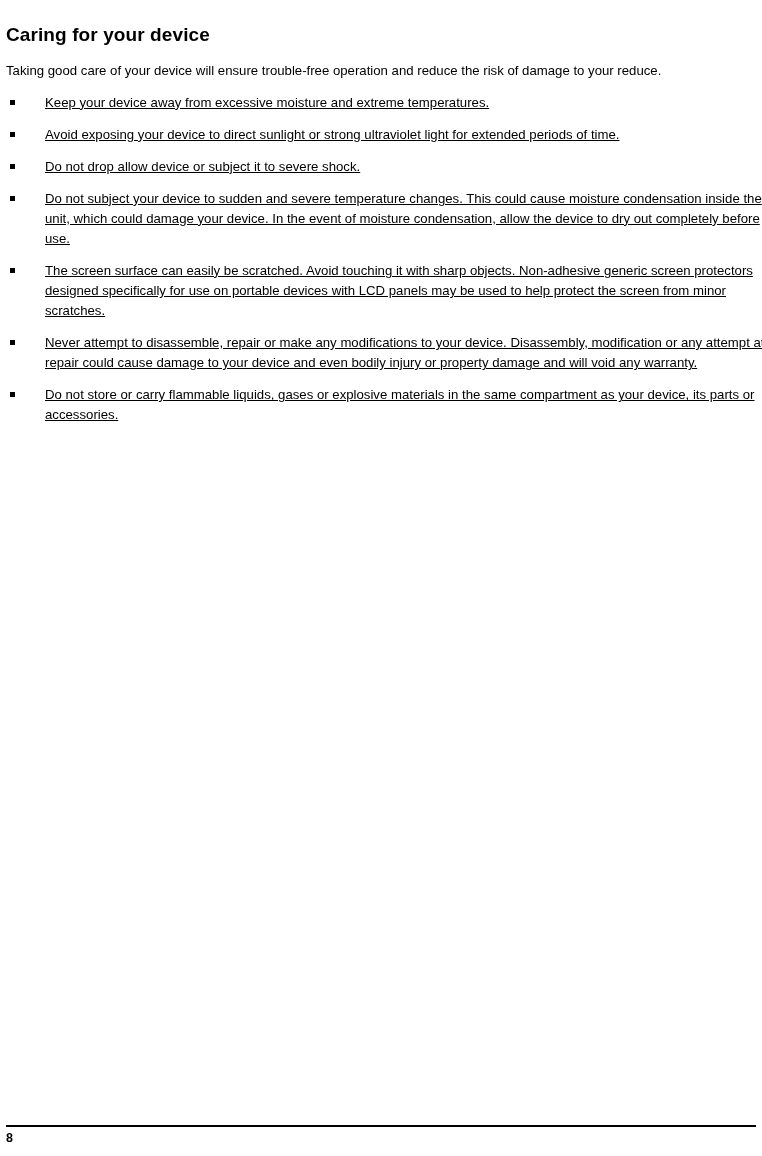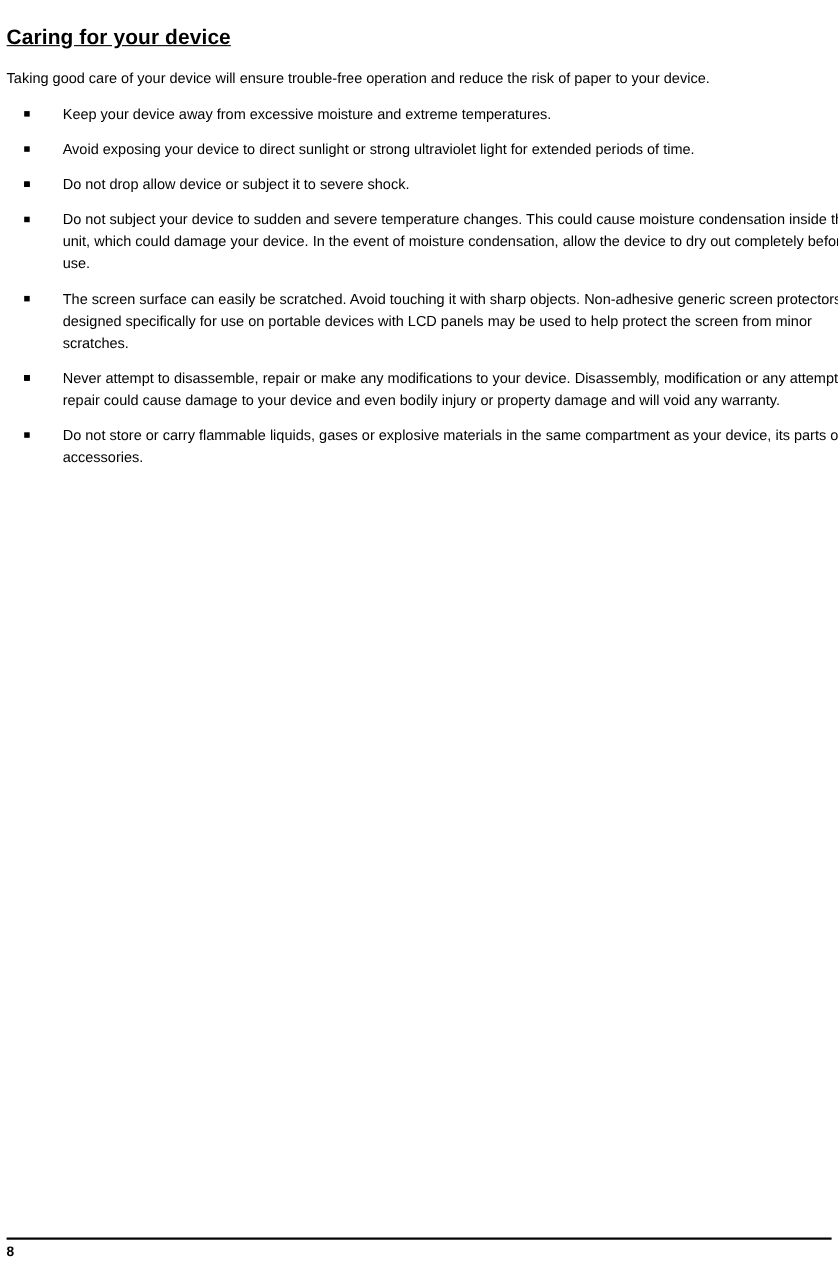--- a/index.html
+++ b/index.html
@@ -28,32 +28,32 @@
     left: 6px;
     top: 24px;
     width: 756px;
   }
   .page-title {
     font-size: 19px;
     font-weight: bold;
     letter-spacing: 0.1px;
     margin: 0 0 14px 0;
     line-height: 1.2;
-    text-decoration: underline;
   }
   .intro {
     font-size: 13.2px;
     line-height: 1.5;
     margin: 0 0 12px 0;
     width: 718px;
   }
   ul.bullet-list {
     list-style: none;
-    margin: 13px;
+    margin: 1px;
     padding: 0;
+    text-decoration: underline;
   }
   ul.bullet-list li {
     position: relative;
     padding-left: 38px;
     margin-bottom: 12px;
     font-size: 13.2px;
     line-height: 1.52;
     width: 720px;
   }
   ul.bullet-list li .bullet-square {
@@ -81,21 +81,21 @@
     font-weight: bold;
     line-height: 1.2;
   }
 </style>
 </head>
 <body>
 
 <div class="page">
   <div class="content">
     <h1 class="page-title">Caring for your device</h1>
-    <p class="intro">Taking good care of your device will ensure trouble-free operation and reduce the risk of paper to your device.</p>
+    <p class="intro">Taking good care of your device will ensure trouble-free operation and reduce the risk of damage to your reduce.</p>
     <ul class="bullet-list">
       <li>
         <span class="bullet-square"></span>
         <span>Keep your device away from excessive moisture and extreme temperatures.</span>
       </li>
       <li>
         <span class="bullet-square"></span>
         <span>Avoid exposing your device to direct sunlight or strong ultraviolet light for extended periods of time.</span>
       </li>
       <li>

